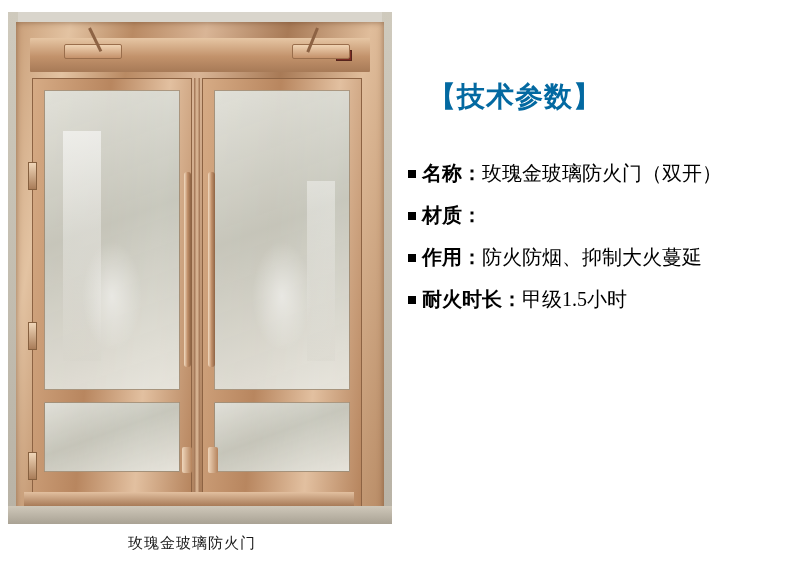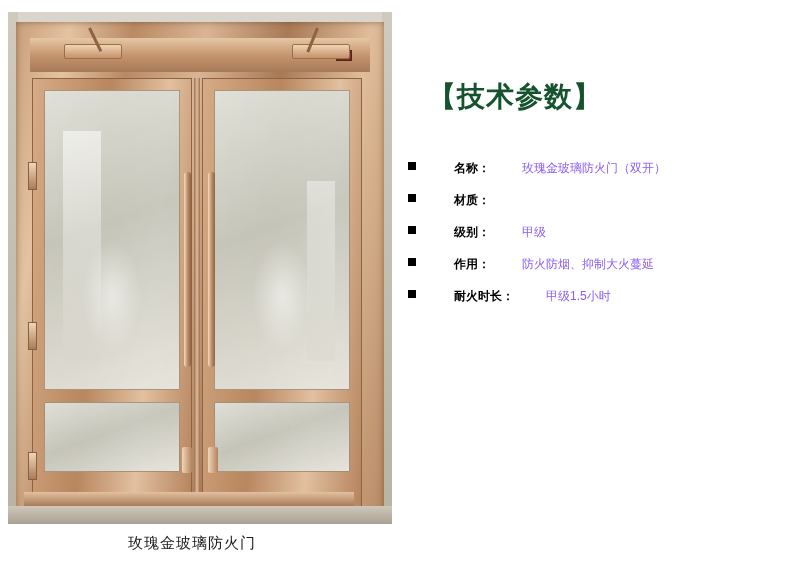--- a/index.html
+++ b/index.html
@@ -231,58 +231,57 @@
     top: 0px;
     width: 390px;
     height: 574px;
   }
   .spec-title {
     position: absolute;
     left: 28px;
     top: 78px;
     font-size: 28px;
     font-weight: bold;
-    color: #14532d;
+    color: #0369a1;
     letter-spacing: 1px;
     font-family: "Liberation Serif", serif;
   }
   .spec-list {
     position: absolute;
     left: 0px;
     top: 160px;
     width: 390px;
   }
   .spec-row {
     display: flex;
     align-items: baseline;
     padding: 0 0 0 0;
     margin-bottom: 15px;
-    font-size: 12px;
+    font-size: 20px;
     color: #111111;
-    font-family: Liberation Sans, sans-serif;
+    font-family: Liberation Serif, serif;
     white-space: nowrap;
-    gap: 32px;
   }
   .bullet {
     display: inline-block;
     width: 8px;
     height: 8px;
     background: #000000;
     margin-right: 6px;
     margin-left: 8px;
     flex: 0 0 auto;
     position: relative;
     top: -2px;
   }
   .spec-label {
     font-weight: bold;
     color: #000000;
   }
   .spec-value {
-    color: #8b5cf6;
+    color: #000000;
   }
 </style>
 </head>
 <body>
 
 <div class="page">
 
   <div class="photo-block">
     <div class="photo">
       <div class="wall-left"></div>
@@ -340,25 +339,20 @@
         <span class="bullet"></span>
         <span class="spec-label">名称：</span>
         <span class="spec-value">玫瑰金玻璃防火门（双开）</span>
       </div>
 
       <div class="spec-row">
         <span class="bullet"></span>
         <span class="spec-label">材质：</span>
       </div>
 
-      <div class="spec-row">
-        <span class="bullet"></span>
-        <span class="spec-label">级别：</span>
-        <span class="spec-value">甲级</span>
-      </div>
 
       <div class="spec-row">
         <span class="bullet"></span>
         <span class="spec-label">作用：</span>
         <span class="spec-value">防火防烟、抑制大火蔓延</span>
       </div>
 
       <div class="spec-row">
         <span class="bullet"></span>
         <span class="spec-label">耐火时长：</span>

